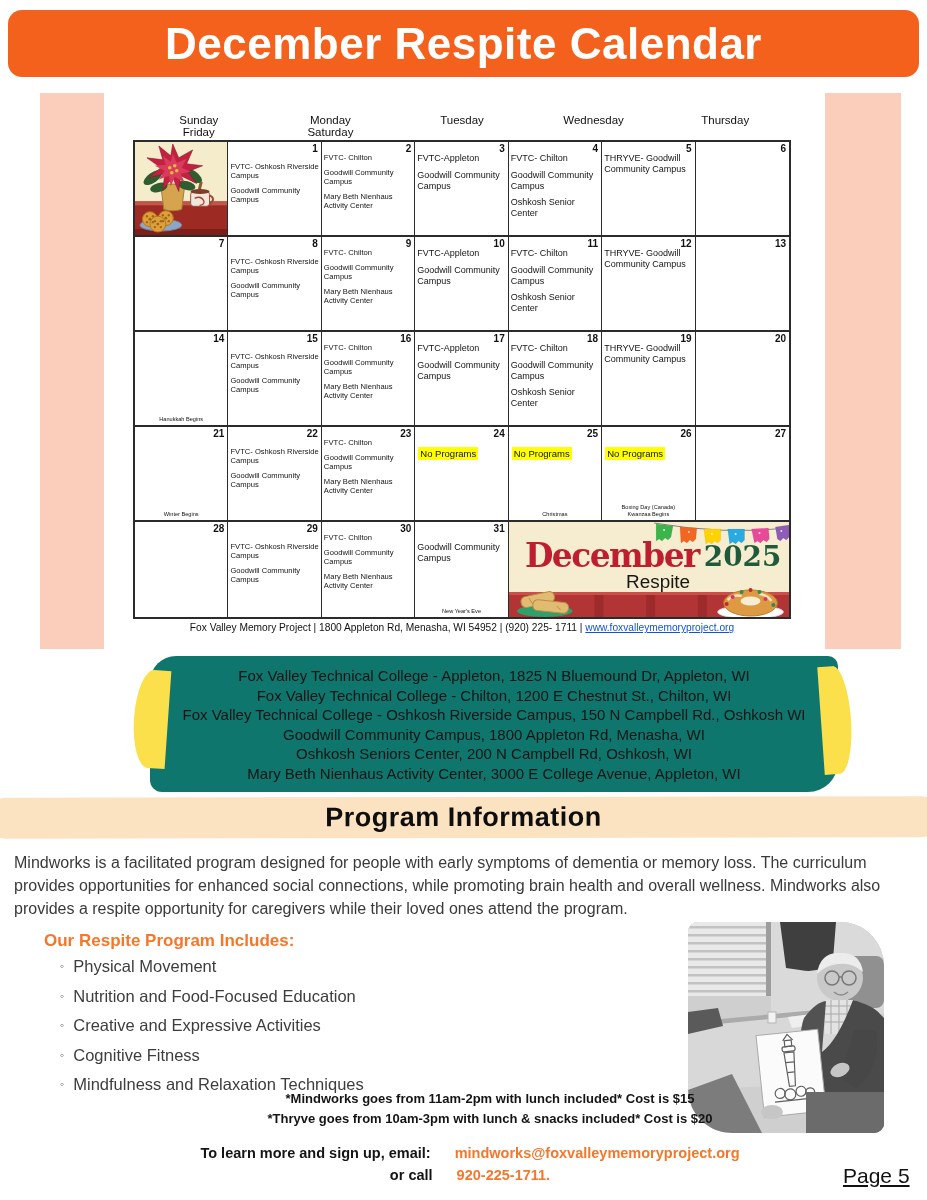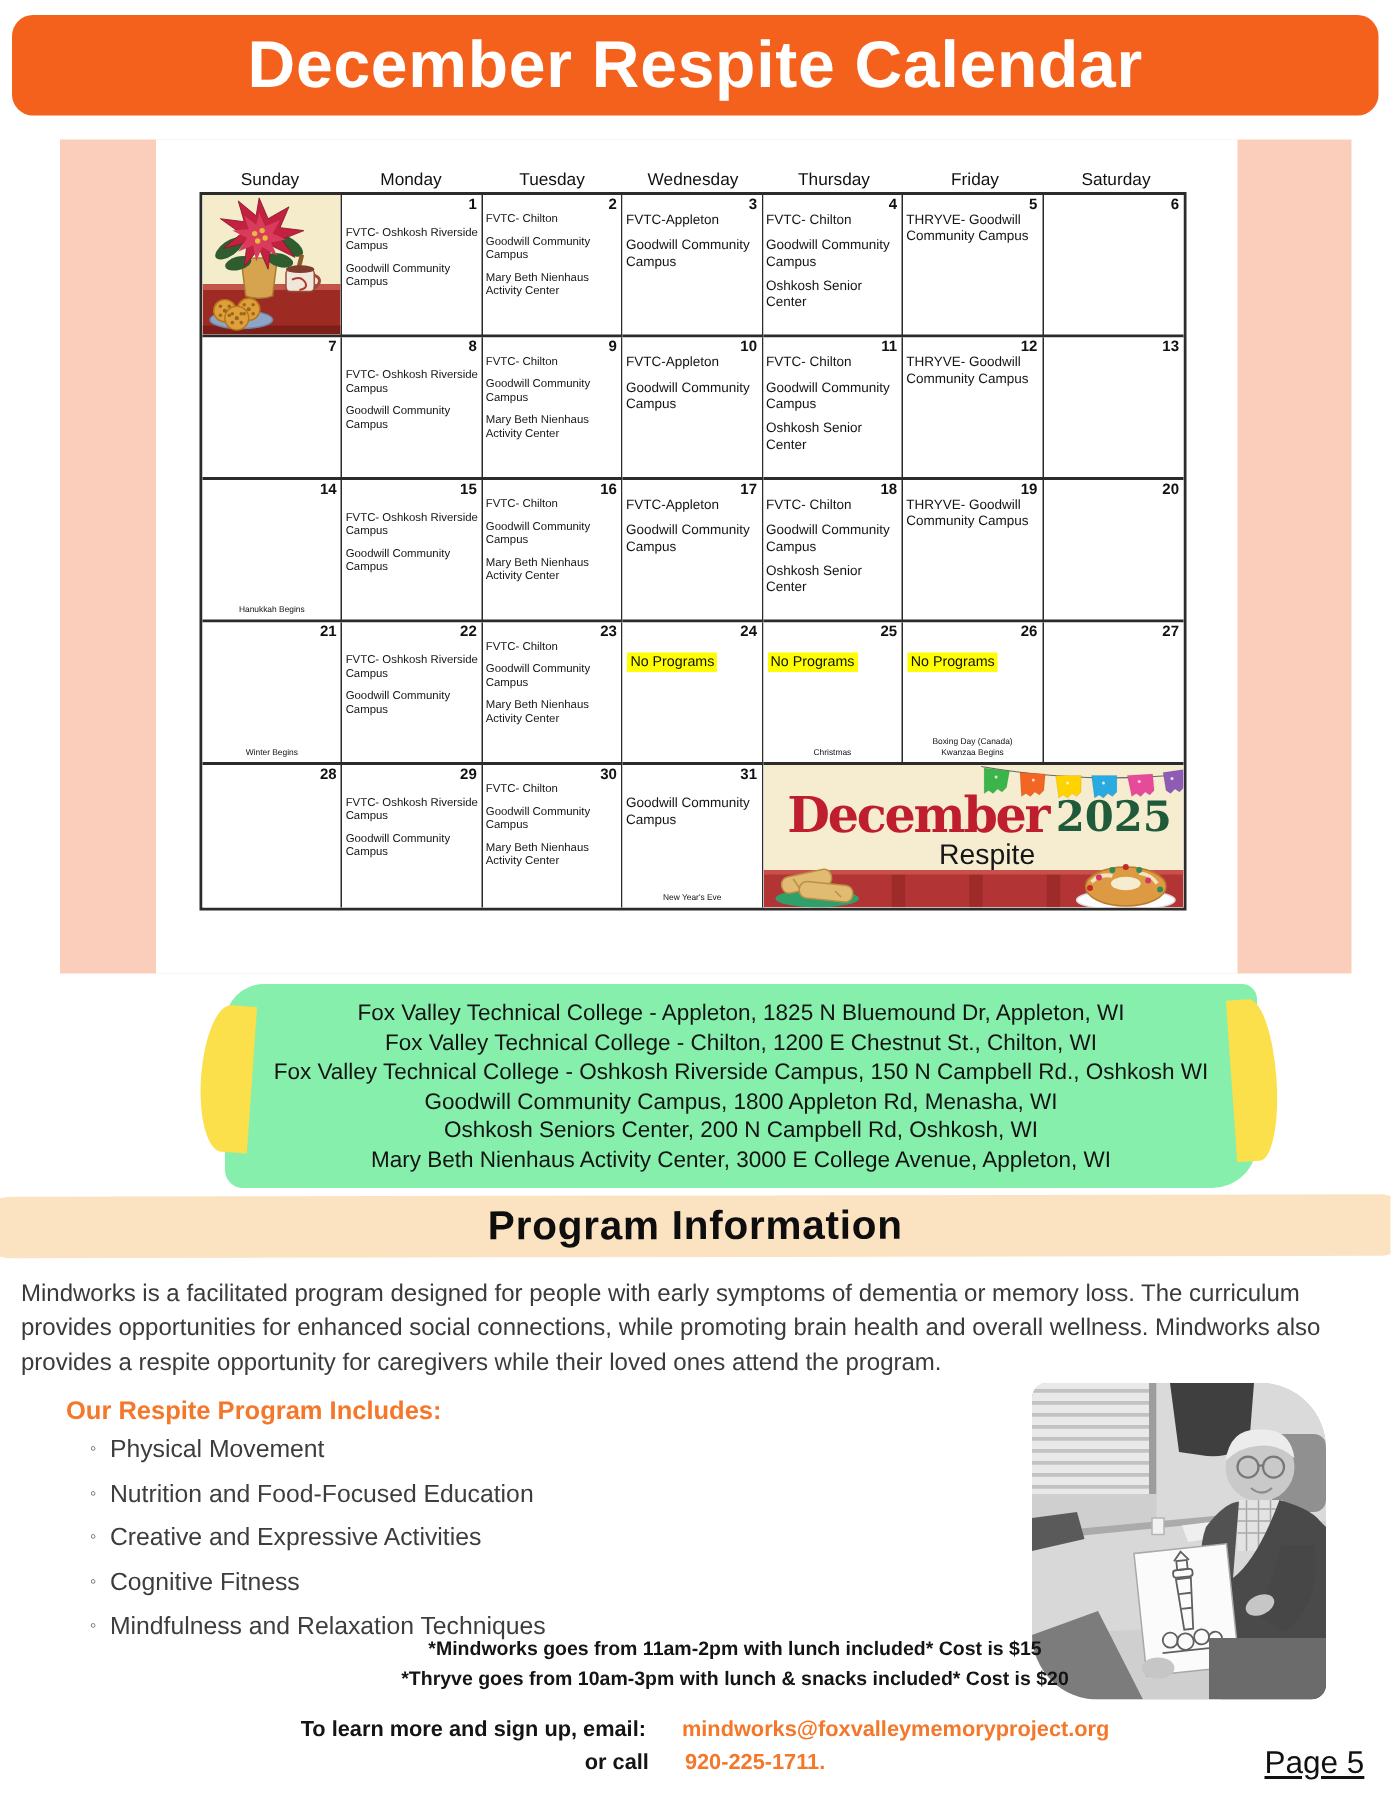--- a/index.html
+++ b/index.html
@@ -8,21 +8,21 @@
 
   
   .header{position:absolute;left:8px;top:10px;width:911px;height:67px;background:#F4611C;
           border-radius:14px;display:flex;align-items:center;justify-content:center;}
   .header .title{color:#fff;font-size:44px;font-weight:bold;letter-spacing:.5px;}
 
   
   .salmon-bg{position:absolute;left:40px;top:93px;width:861px;height:556px;background:#FBCEBB;}
   .calendar-page{position:absolute;left:104px;top:93px;width:721px;height:556px;background:#fff;}
   .cal-wrap{position:absolute;left:133px;top:114px;width:658px;}
-  .day-headers{display:grid;grid-template-columns:repeat(7,1fr);font-size:11.5px;color:#111;
+  .day-headers{display:grid;grid-template-columns:repeat(5,1fr);font-size:11.5px;color:#111;
                text-align:center;margin-bottom:2px;}
   #calendar-grid{display:grid;grid-template-columns:repeat(7,1fr);grid-auto-rows:95px;
                  border:2px solid #2b2b2b;background:#fff;}
   .cal-cell{position:relative;border-right:1px solid #2b2b2b;border-bottom:2px solid #2b2b2b;
             overflow:hidden;background:#fff;}
   .cal-cell:nth-child(7n){border-right:none;}
   .cal-cell:nth-last-child(-n+5){border-bottom:none;}
   .day-num{position:absolute;top:1px;right:3px;font-size:10px;font-weight:bold;color:#111;z-index:2;}
   .events{margin:11px 2px 0 2px;font-size:7.6px;line-height:1.2;color:#141414;}
   .events.gap{margin-top:20px;}
@@ -34,21 +34,21 @@
                margin-left:1px;padding:1px 2px;color:#111;text-align:right;}
   .holiday{position:absolute;bottom:1px;left:0;right:0;text-align:center;font-size:5.6px;
            line-height:1.35;color:#111;}
   .img-cell,.banner-cell{padding:0;}
   .banner-cell{grid-column:span 3;border-right:none;}
   .img-cell svg,.banner-cell svg{display:block;width:100%;height:100%;}
   .cal-footer{margin-top:3px;text-align:center;font-size:10.2px;color:#111;width:100%;}
   .cal-footer .link{color:#1155CC;text-decoration:underline;}
 
   
-  .locations{position:absolute;left:150px;top:656px;width:688px;height:136px;background:#86efac;
+  .locations{position:absolute;left:150px;top:656px;width:688px;height:136px;background:#0f766e;
              border-radius:26px 10px 30px 12px;}
   .locations::before{content:"";position:absolute;left:-16px;top:14px;width:34px;height:98px;
              background:#FBDF4B;border-radius:50% 0 0 50%;transform:rotate(4deg);}
   .locations::after{content:"";position:absolute;right:-13px;top:10px;width:30px;height:108px;
              background:#FBDF4B;border-radius:0 50% 50% 0;transform:rotate(-4deg);}
   .locations .loc-line{text-align:center;font-size:15px;line-height:19.5px;color:#141414;}
   .locations .inner{padding-top:10px;position:relative;z-index:1;}
 
   
   .program-band{position:absolute;left:-14px;top:797px;width:955px;height:41px;background:#FBE2C0;
@@ -405,20 +405,23 @@
             <circle cx="258" cy="77" r="2" fill="#D6336C"></circle>
       <circle cx="234" cy="70" r="2" fill="#2E8B57"></circle>
             <circle cx="252" cy="70" r="2" fill="#2E8B57"></circle>
       <circle cx="219" cy="82" r="2" fill="#C62828"></circle>
             <circle cx="266" cy="83" r="2" fill="#2E8B57"></circle>
       <circle cx="243" cy="68" r="2" fill="#C62828"></circle>
     </g>
   </svg>
       </div>
     </div>
+  <div class="cal-footer">
+    <span>Fox Valley Memory Project | 1800 Appleton Rd, Menasha, WI 54952 | (920) 225- 1711 | </span><span class="link">www.foxvalleymemoryproject.org</span>
+  </div>
 </div>
 
 <div class="locations">
   <div class="inner">
     <div class="loc-line">Fox Valley Technical College - Appleton, 1825 N Bluemound Dr, Appleton, WI</div>
     <div class="loc-line">Fox Valley Technical College - Chilton, 1200 E Chestnut St., Chilton, WI</div>
     <div class="loc-line">Fox Valley Technical College - Oshkosh Riverside Campus, 150 N Campbell Rd., Oshkosh WI</div>
     <div class="loc-line">Goodwill Community Campus, 1800 Appleton Rd, Menasha, WI</div>
     <div class="loc-line">Oshkosh Seniors Center, 200 N Campbell Rd, Oshkosh, WI</div>
     <div class="loc-line">Mary Beth Nienhaus Activity Center, 3000 E College Avenue, Appleton, WI</div>

